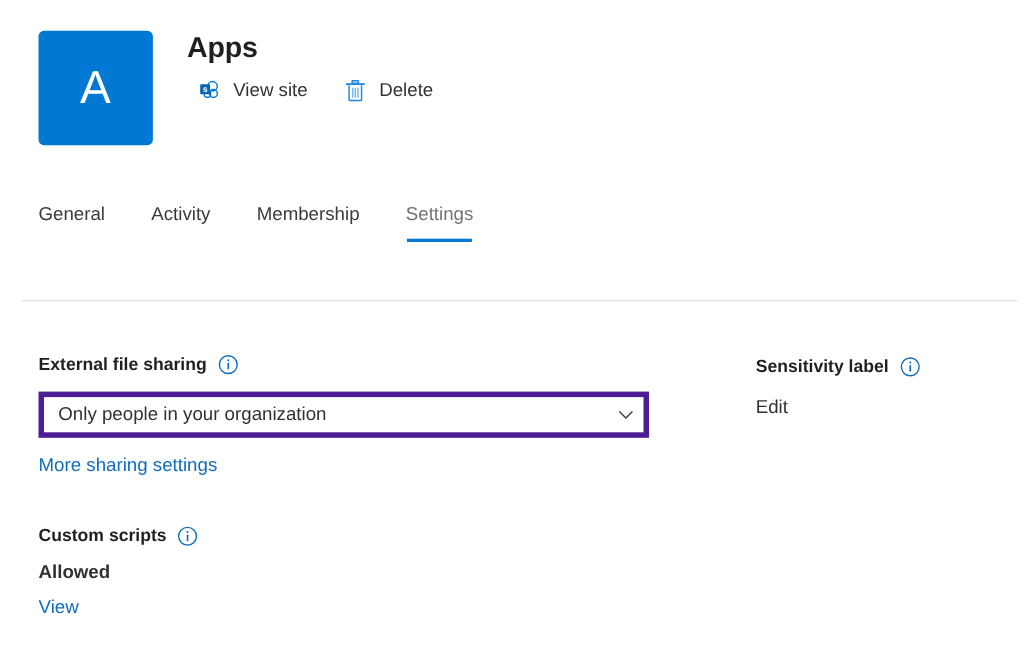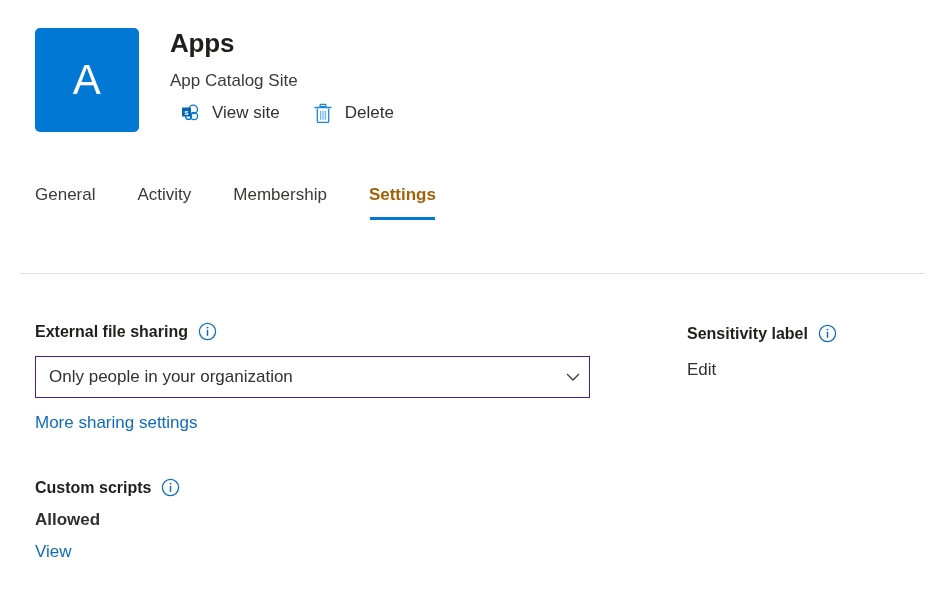--- a/index.html
+++ b/index.html
@@ -90,22 +90,22 @@
     font-size: 17px;
     color: #3b3a39;
     line-height: 22px;
     padding: 0 0 14px 0;
     margin-right: 42px;
     cursor: pointer;
     white-space: nowrap;
   }
   .tab:last-child { margin-right: 0; }
   .tab.selected {
-    font-weight: bold;
-    color: #a16207;
+    font-weight: normal;
+    color: #737373;
   }
   .tab.selected::after {
     content: "";
     position: absolute;
     left: 1px; right: 1px;
     bottom: 0;
     height: 3px;
     background: #0078d4;
   }
 
@@ -141,21 +141,21 @@
     flex: 0 0 auto;
     display: flex;
     align-items: center;
   }
 
   .dropdown {
     position: relative;
     margin-top: 14px;
     width: 555px;
     height: 42px;
-    border: 1px solid #4c1d95;
+    border: 5px solid #4c1d95;
     background: #ffffff;
     display: flex;
     align-items: center;
     cursor: pointer;
   }
   .dropdown-value {
     padding-left: 13px;
     font-size: 17px;
     color: #323130;
     line-height: 20px;
@@ -209,21 +209,20 @@
   <div class="site-header">
 
     <div class="site-tile">
       <span>A</span>
     </div>
 
     <div class="header-text">
 
       <div class="site-title">Apps</div>
 
-      <div class="site-subtitle">App Catalog Site</div>
 
       <div class="command-row">
 
         <div class="cmd">
           <span class="cmd-icon">
             <svg width="20" height="20" viewBox="0 0 20 20">
               <circle cx="13.2" cy="6.4" r="4.3" fill="none" stroke="#0078d4" stroke-width="1.3"></circle>
               <circle cx="14.0" cy="13.0" r="3.6" fill="none" stroke="#0078d4" stroke-width="1.3"></circle>
               <circle cx="8.6" cy="13.4" r="3.0" fill="none" stroke="#0078d4" stroke-width="1.3"></circle>
               <rect x="2.0" y="4.6" width="9.0" height="9.0" rx="0.6" fill="#0364b8"></rect>

